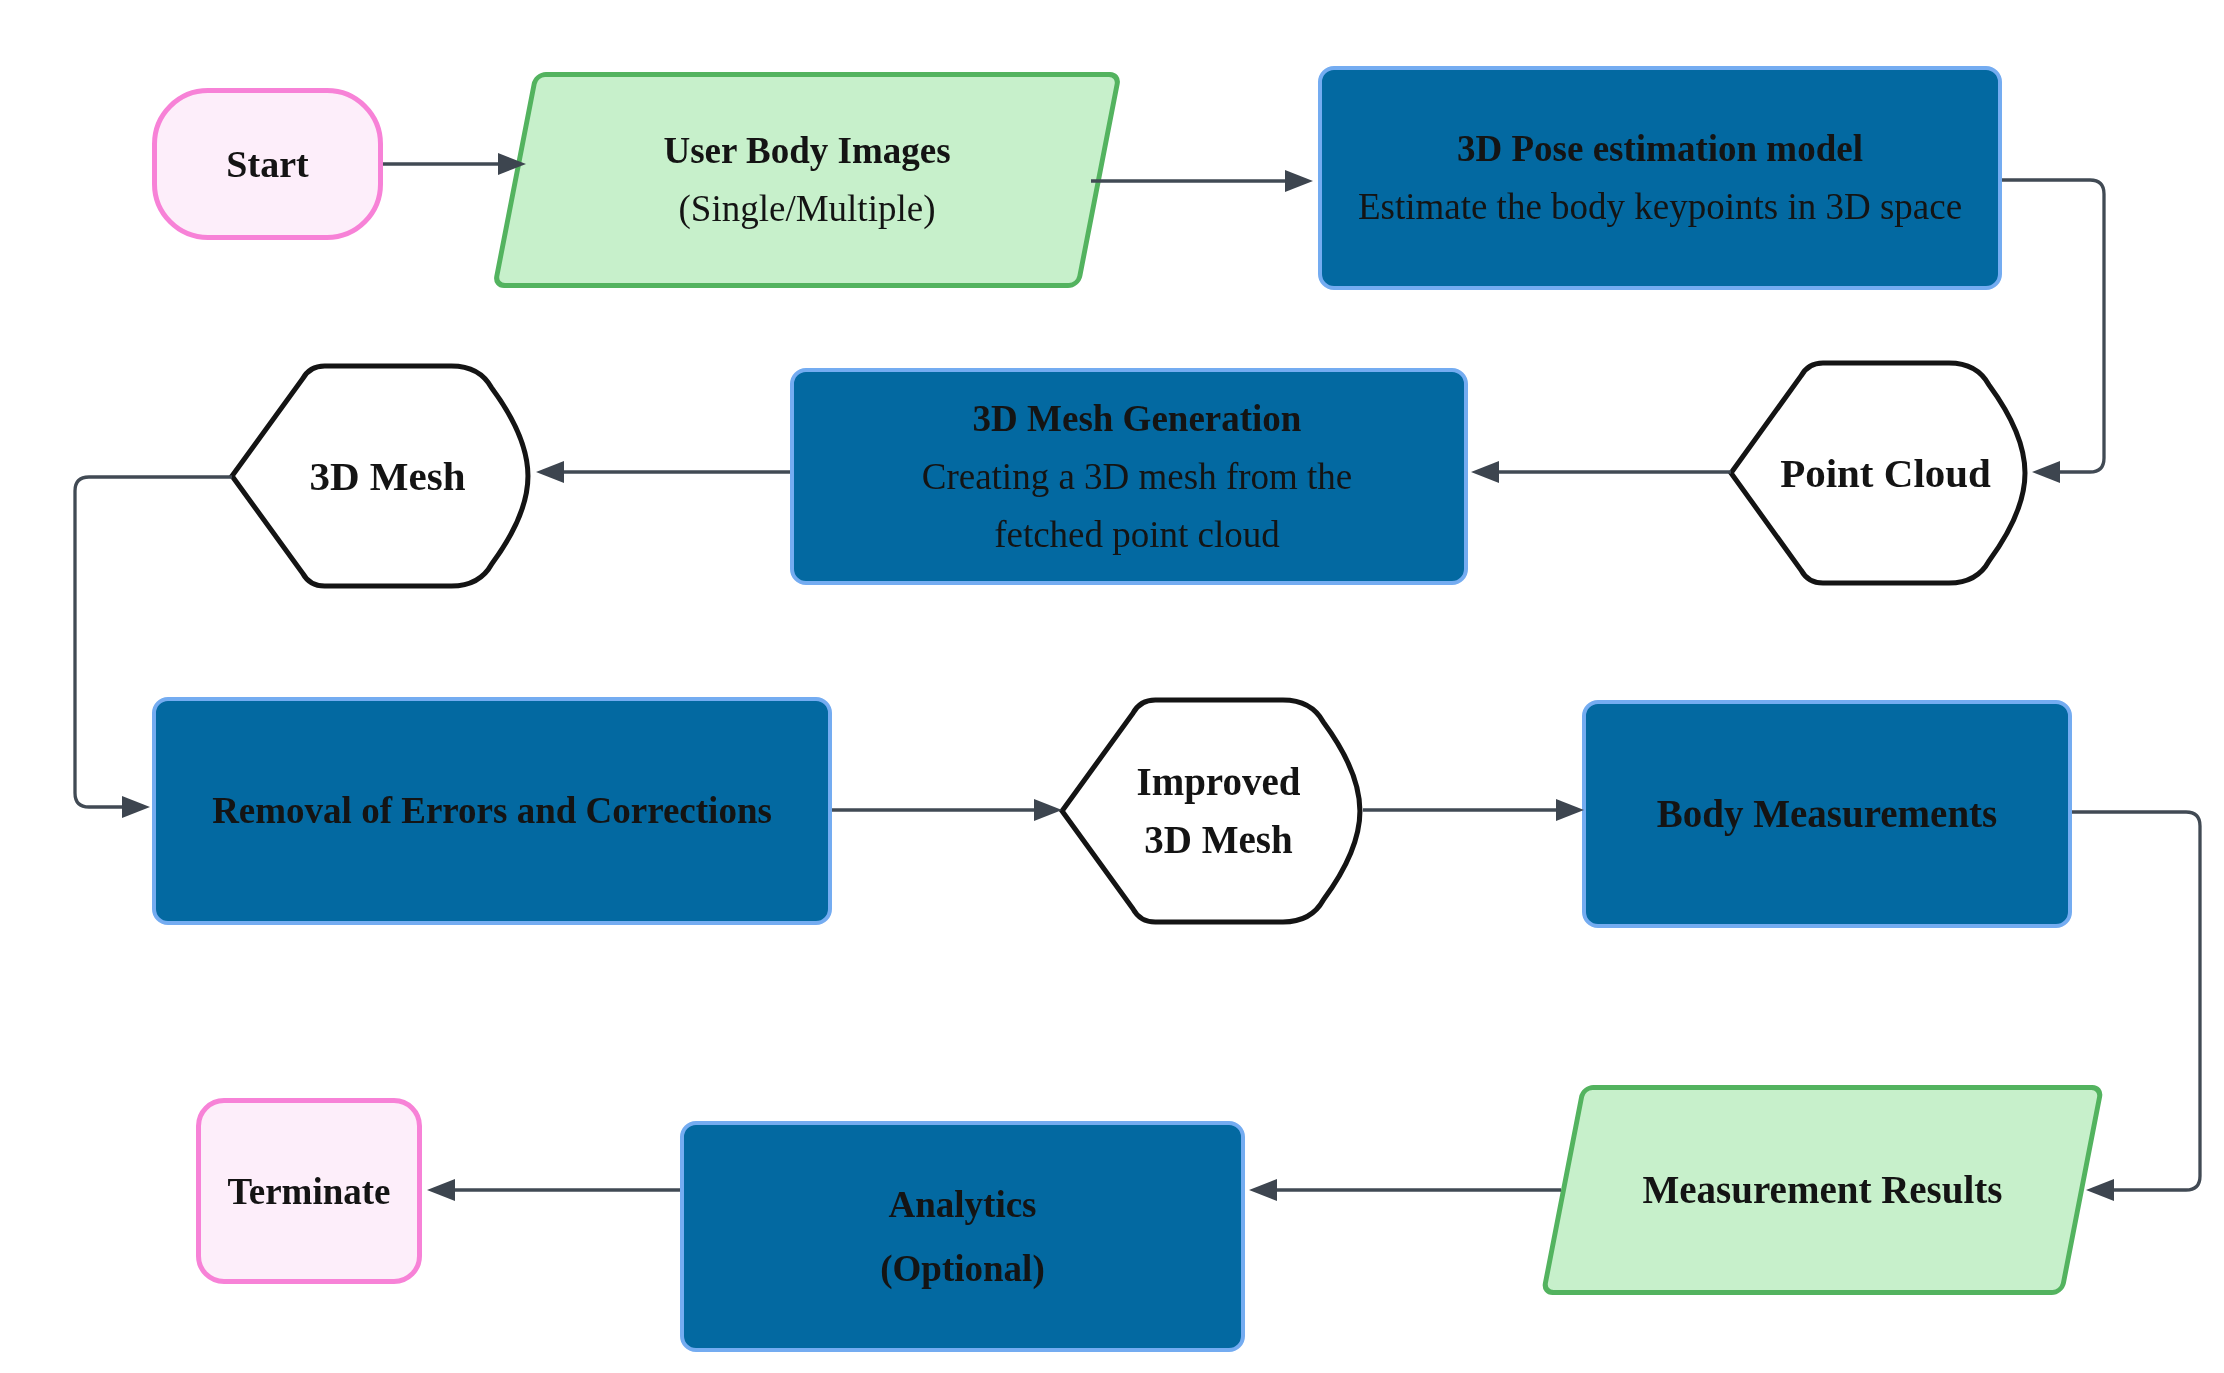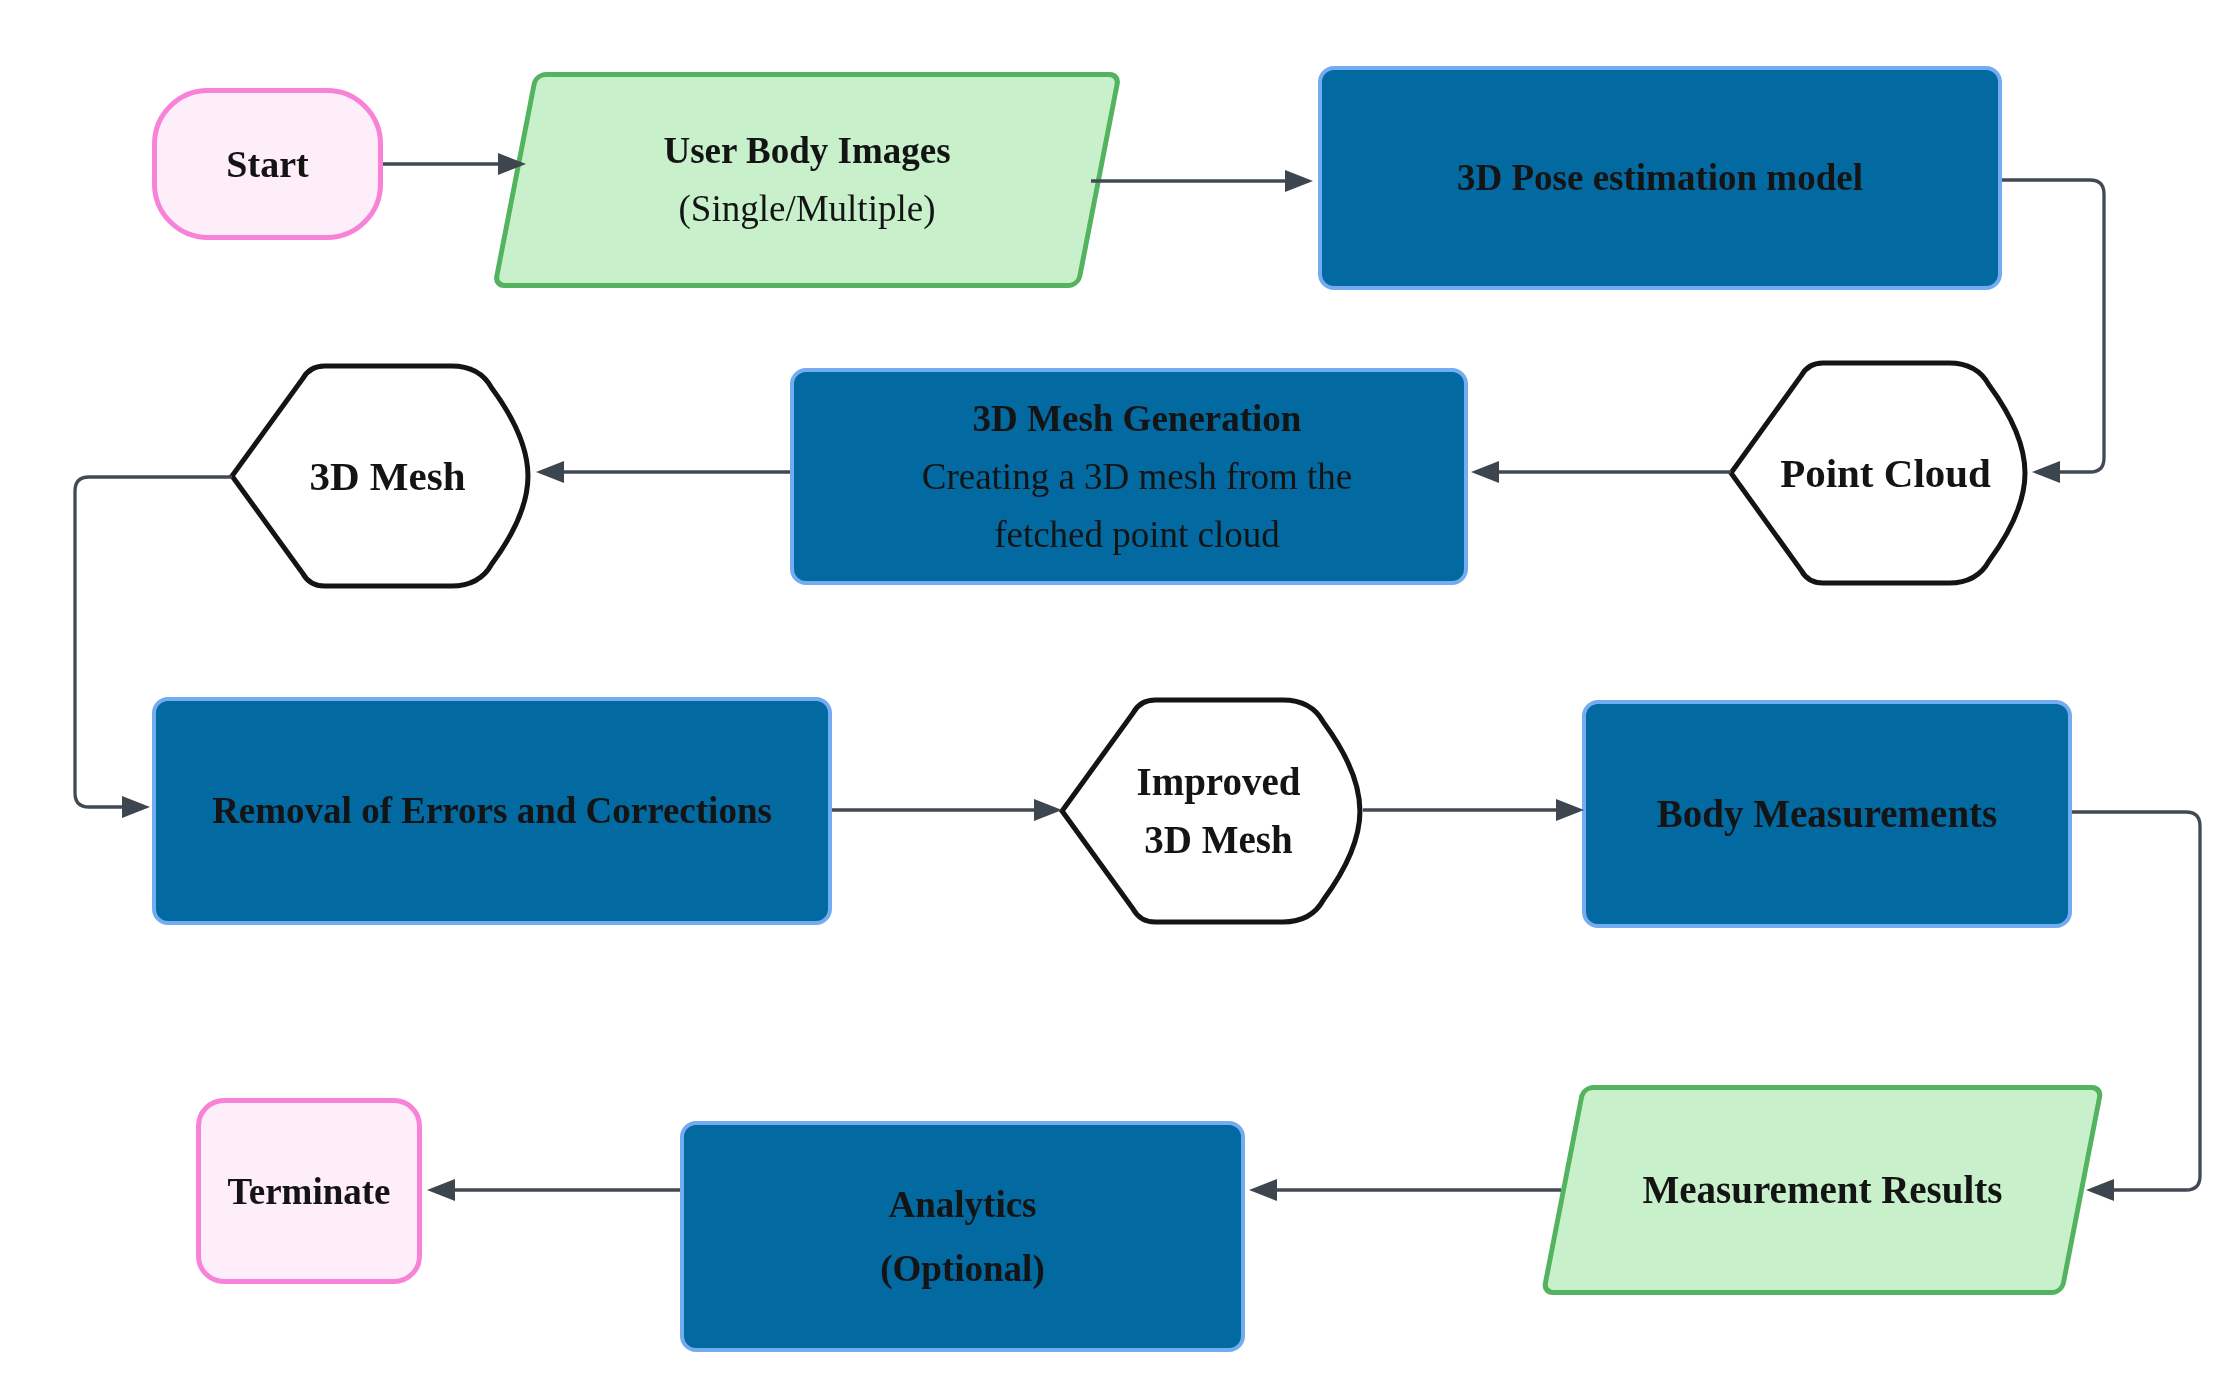--- a/index.html
+++ b/index.html
@@ -121,20 +121,21 @@
       <div class="subtitle">(Single/Multiple)</div>
     </div>
   </div>
 
   <div class="node terminator" style="left:152px;top:88px;width:231px;height:152px;border-radius:56px;">
     <span>Start</span>
   </div>
 
   <div class="node process" style="left:1318px;top:66px;width:684px;height:224px;">
     <div class="title">3D Pose estimation model</div>
+    <div class="subtitle w610">Estimate the body keypoints in 3D space</div>
   </div>
 
   <div class="display-shape" style="left:228px;top:360px;width:305px;height:232px;">
     <svg viewBox="0 0 303 232" preserveAspectRatio="none">
       <path d="M 4 116 L 74 19 Q 81 6 96 6 L 222 6 Q 250 6 262 28 Q 298 77 298 116 Q 298 155 262 204 Q 250 226 222 226 L 96 226 Q 81 226 74 213 Z" fill="#ffffff" stroke="#141414" stroke-width="5"></path>
     </svg>
     <div class="display-label">3D Mesh</div>
   </div>
 
   <div class="node process" style="left:790px;top:368px;width:678px;height:217px;padding-left:16px;">

